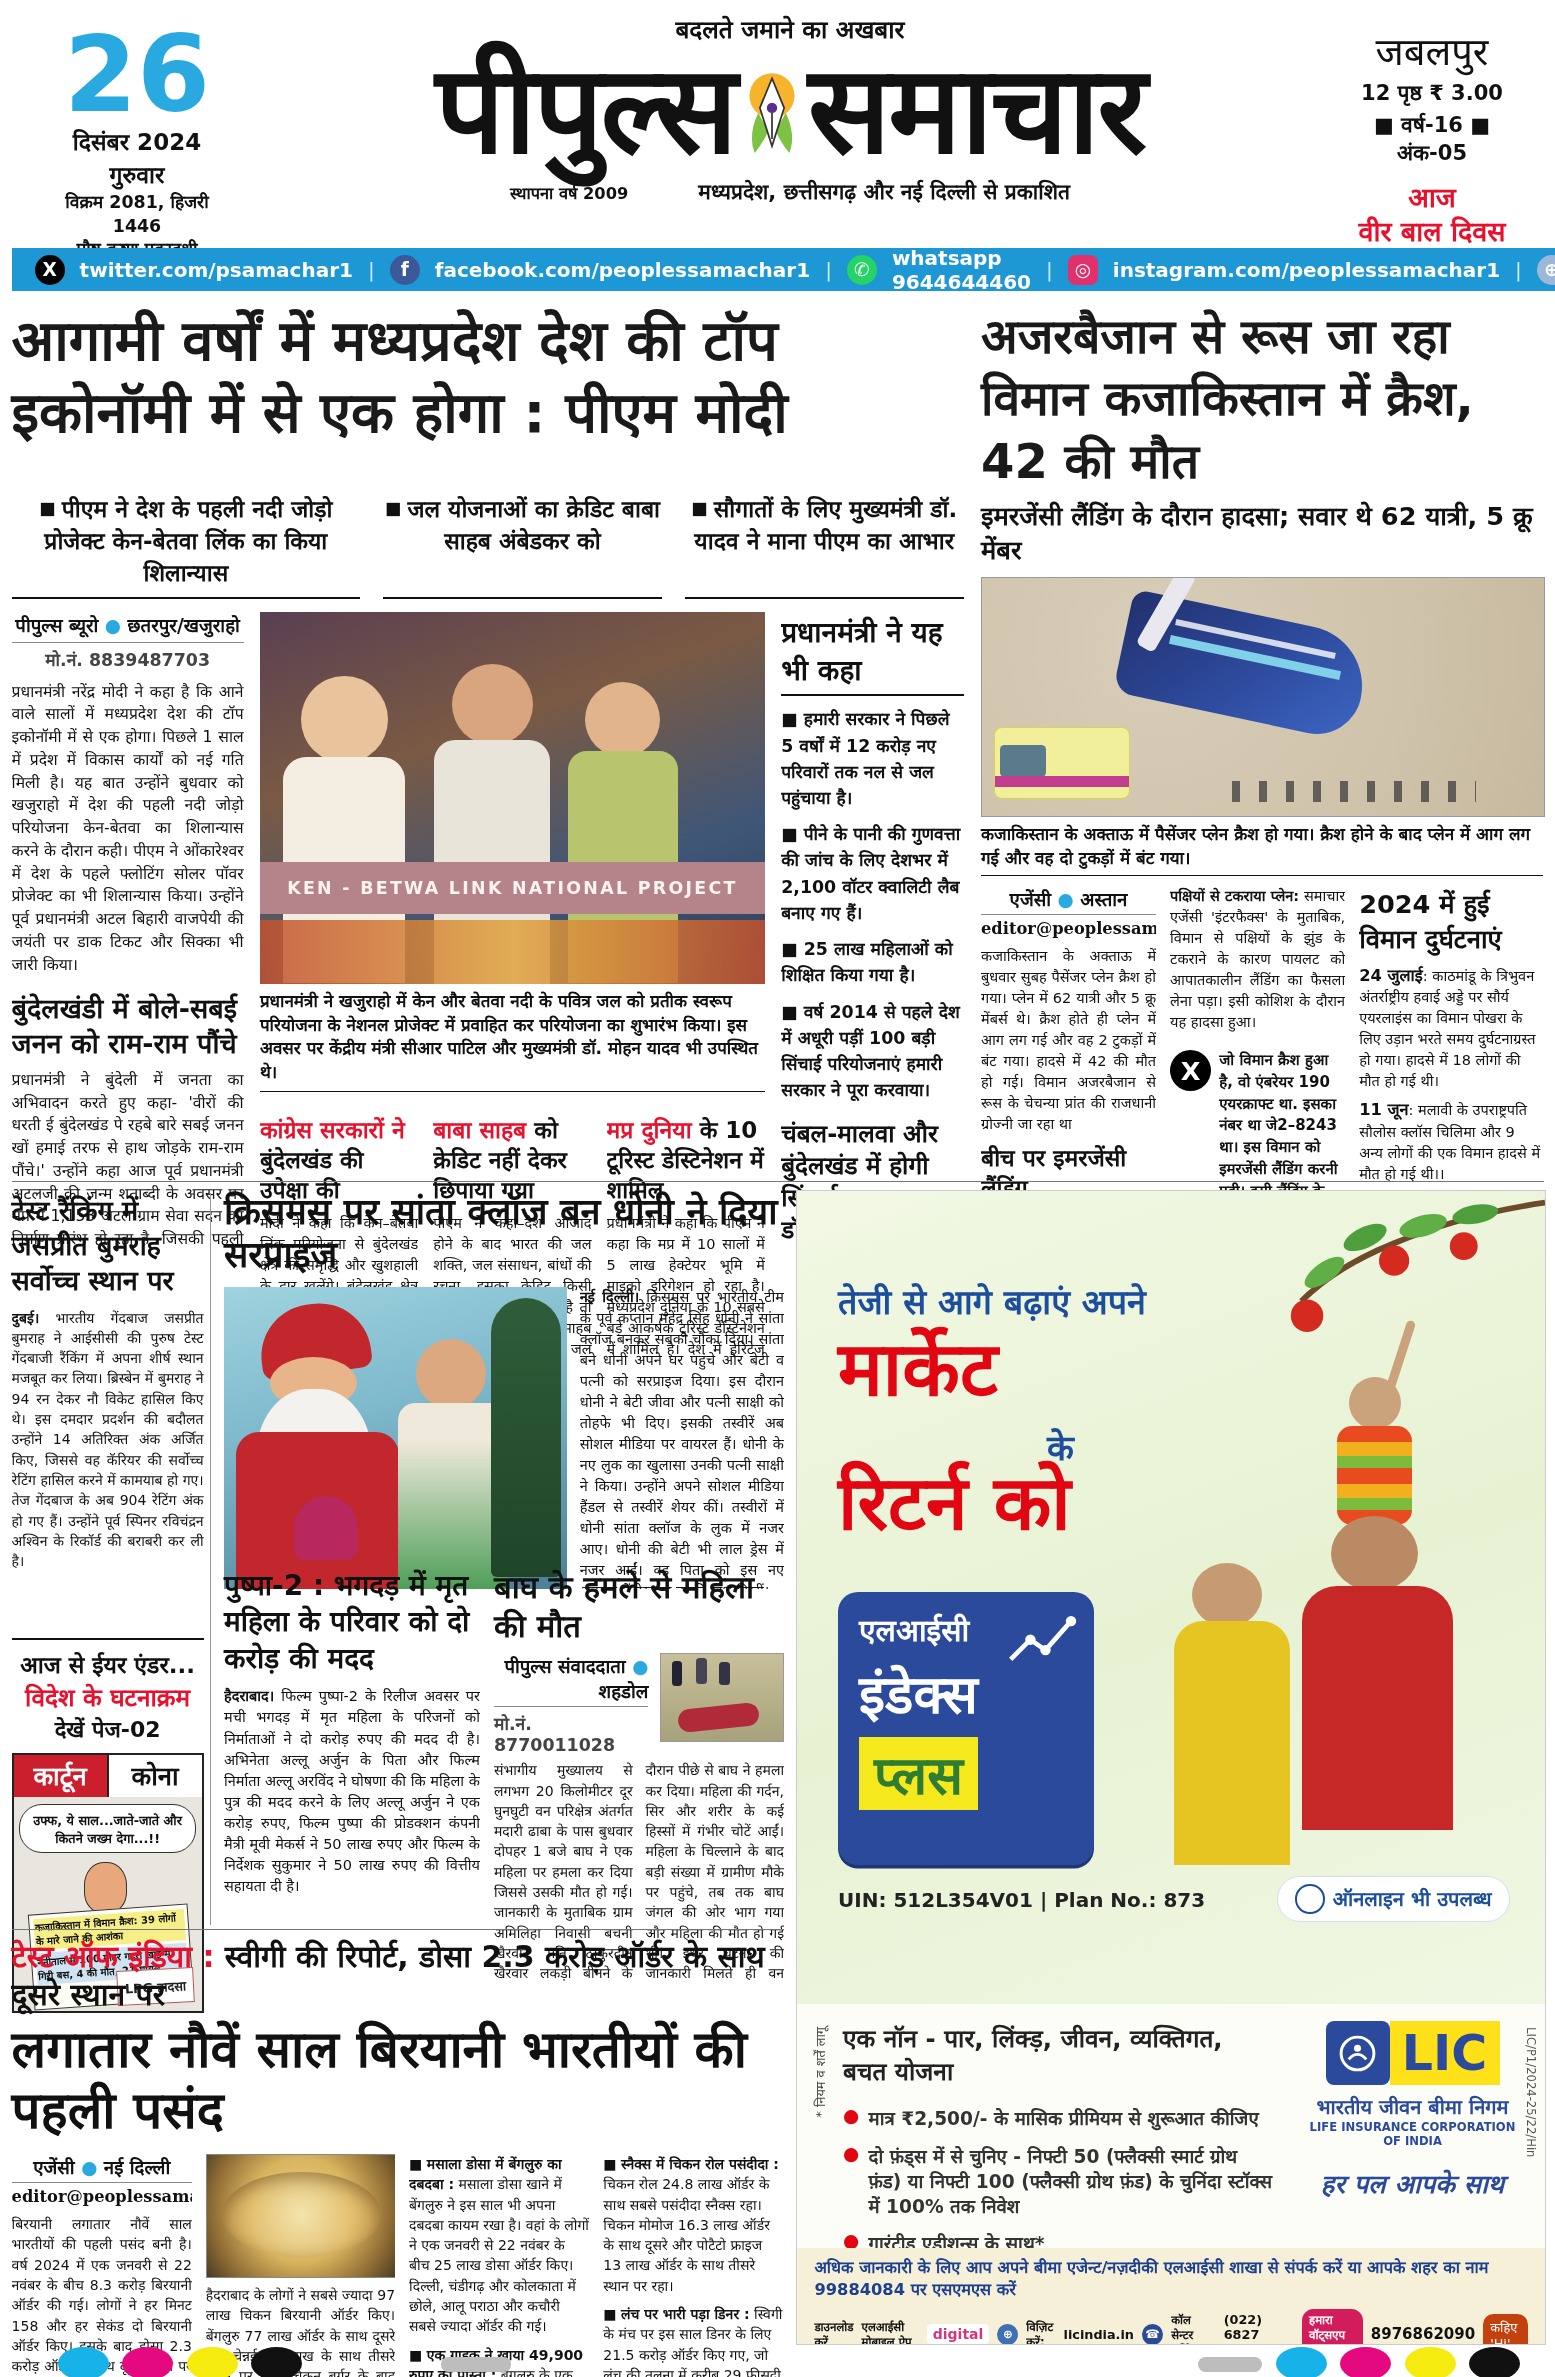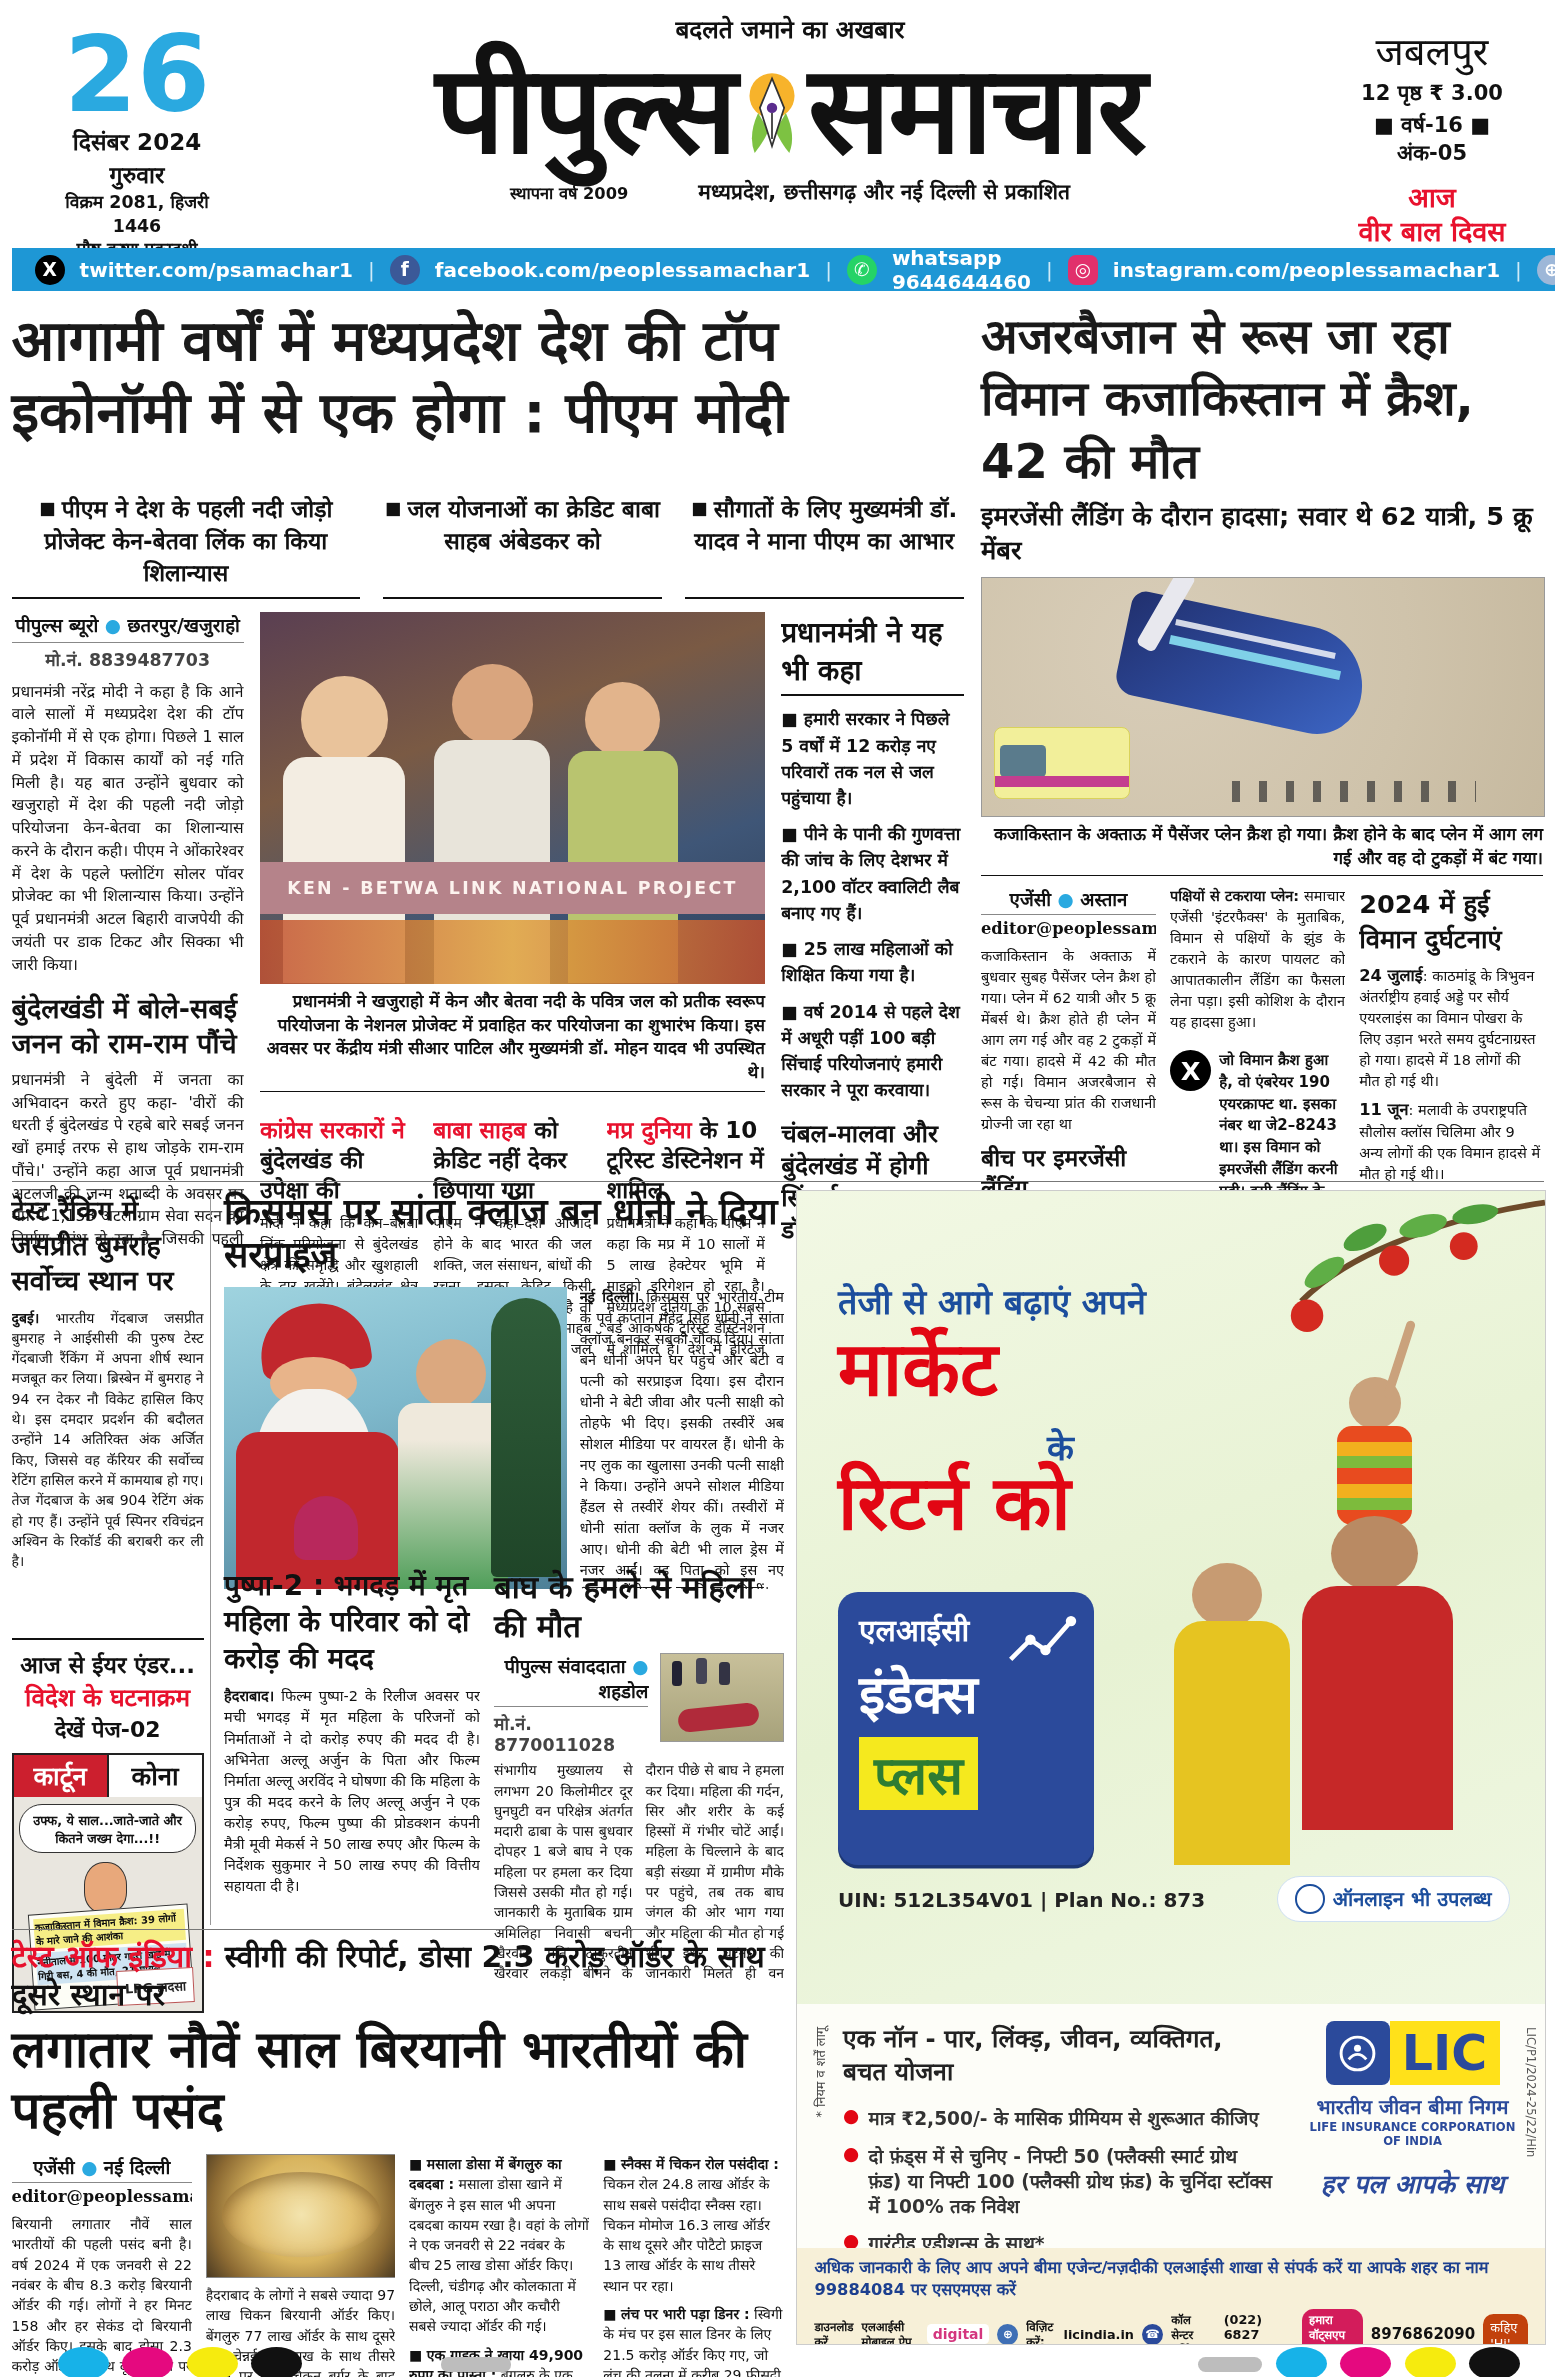--- a/index.html
+++ b/index.html
@@ -35,21 +35,21 @@
   .email{font-family:"DejaVu Serif","Liberation Serif",serif;font-size:16.3px;font-weight:bold;}
   .bodytxt{font-size:15.7px;line-height:1.45;}
   .minihead{font-size:23px;font-weight:bold;line-height:1.3;}
   .red{color:#e8112d;}
   .caption{font-size:17px;font-weight:bold;line-height:1.4;}
   .subh{font-size:27px;font-weight:bold;line-height:1.3;}
   .pmbox-t{font-size:28px;font-weight:bold;border-bottom:2.3px solid #111;padding-bottom:5.8px;}
   .pmli{font-size:17.4px;font-weight:bold;line-height:1.5;margin-top:10.5px;}
   .vline{border-left:1.2px solid #999;}
   .photo{position:relative;overflow:hidden;}
-  .pcap{border-bottom:1.7px solid #111;text-align:right;}
+  .pcap{border-bottom:1.7px solid #111;}
   
   .regdot{width:51px;height:33px;border-radius:50%;display:inline-block;margin-right:10.5px;}
 </style>
 </head>
 <body>
 
 <div id="page">
 
   <div class="abs" style="left:0;top:0;width:1555px;height:244px;">
     <div class="abs" style="left:41px;top:23px;width:192px;text-align:center;">

